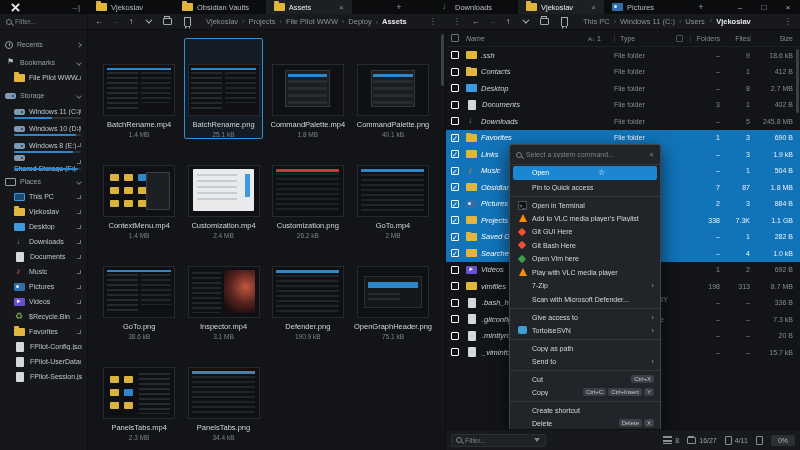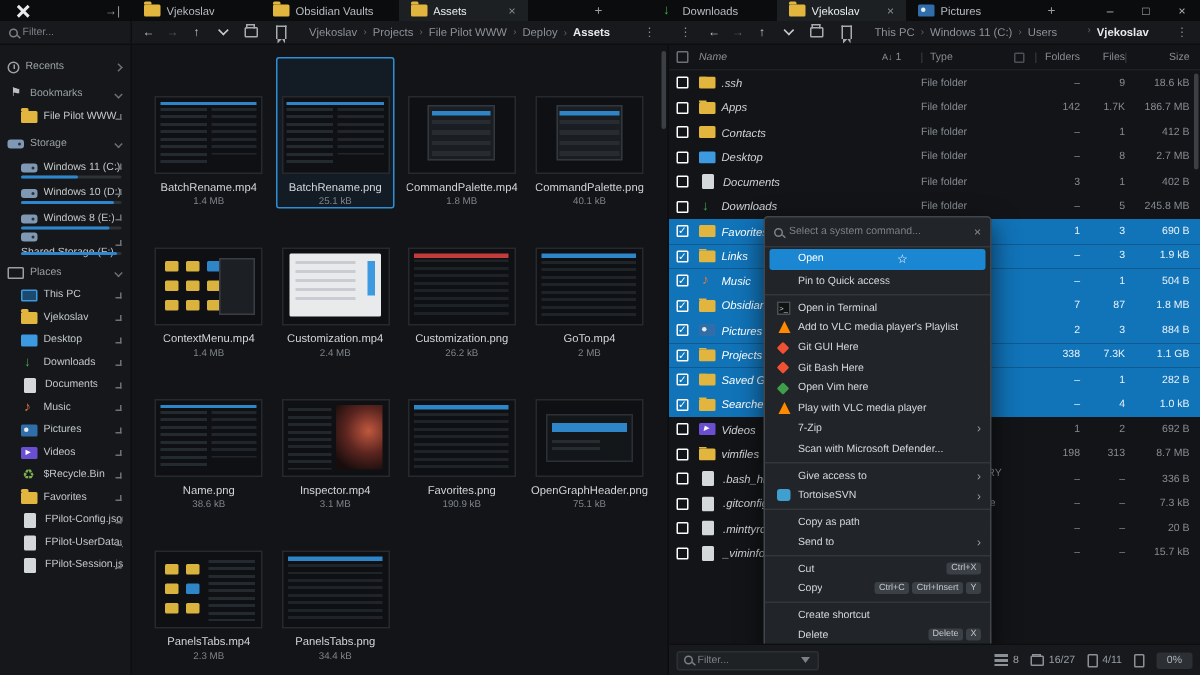--- a/index.html
+++ b/index.html
@@ -316,21 +316,21 @@
           <span style="display:flex;gap:4px;align-items:center">
             <span class="crumb">This PC</span>
             <span class="csep">›</span>
           </span>
 
           <span style="display:flex;gap:4px;align-items:center">
             <span class="crumb">Windows 11 (C:)</span>
             <span class="csep">›</span>
           </span>
 
-          <span style="display:flex;gap:20px;align-items:flex-start">
+          <span style="display:flex;gap:5px;align-items:flex-start">
             <span class="crumb">Users</span>
             <span class="csep">›</span>
           </span>
 
           <span style="display:flex;gap:4px;align-items:center">
             <span class="crumb last">Vjekoslav</span>
             <span class="csep"></span>
           </span>
         </div>
       <span class="dots">⋮</span>
@@ -587,42 +587,42 @@
             <div class="fname">GoTo.mp4</div>
             <div class="fsize">2 MB</div>
           </div>
 
           <div class="cell">
             <div class="thumb" data-thumb="panes">
               <i class="a"></i>
               <i class="b"></i>
               <i class="c"></i>
             </div>
-            <div class="fname">Name.png</div>
+            <div class="fname">GoTo.png</div>
             <div class="fsize">38.6 kB</div>
           </div>
 
 
           <div class="cell">
             <div class="thumb" data-thumb="space">
               <i class="a"></i>
               <i class="b"></i>
               <i class="c"></i>
             </div>
             <div class="fname">Inspector.mp4</div>
             <div class="fsize">3.1 MB</div>
           </div>
 
           <div class="cell">
             <div class="thumb" data-thumb="list-blue">
               <i class="a"></i>
               <i class="b"></i>
               <i class="c"></i>
             </div>
-            <div class="fname">Favorites.png</div>
+            <div class="fname">Defender.png</div>
             <div class="fsize">190.9 kB</div>
           </div>
 
           <div class="cell">
             <div class="thumb" data-thumb="banner">
               <i class="a"></i>
               <i class="b"></i>
               <i class="c"></i>
             </div>
             <div class="fname">OpenGraphHeader.png</div>
@@ -684,35 +684,20 @@
                 <span>.ssh</span>
               </span>
               <span class="c-sort"></span>
               <span class="c-type">File folder</span>
               <span class="c-attr"></span>
               <span class="c-num">–</span>
               <span class="c-num">9</span>
               <span class="c-size">18.6 kB</span>
             </div>
 
-            <div class="row">
-              <span class="c-check">
-                <span class="cbox on"></span>
-              </span>
-              <span class="c-name">
-                <span class="ic" data-icon="folder-icon"></span>
-                <span>Apps</span>
-              </span>
-              <span class="c-sort"></span>
-              <span class="c-type">File folder</span>
-              <span class="c-attr"></span>
-              <span class="c-num">142</span>
-              <span class="c-num">1.7K</span>
-              <span class="c-size">186.7 MB</span>
-            </div>
 
             <div class="row">
               <span class="c-check">
                 <span class="cbox on"></span>
               </span>
               <span class="c-name">
                 <span class="ic" data-icon="folder-icon"></span>
                 <span>Contacts</span>
               </span>
               <span class="c-sort"></span>

